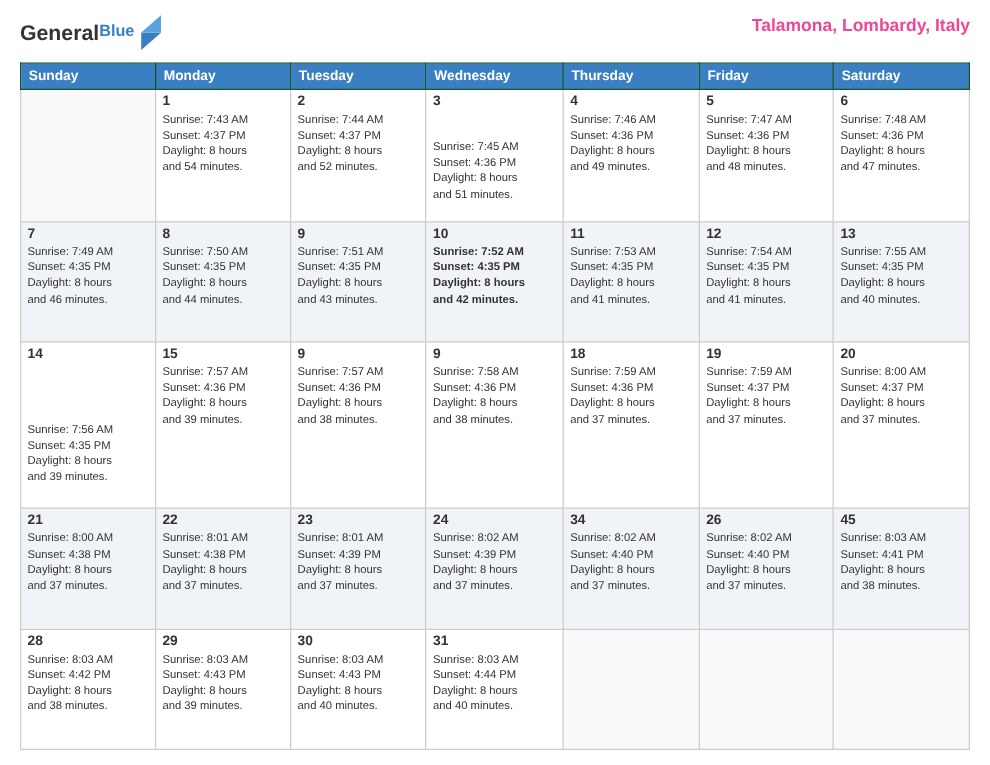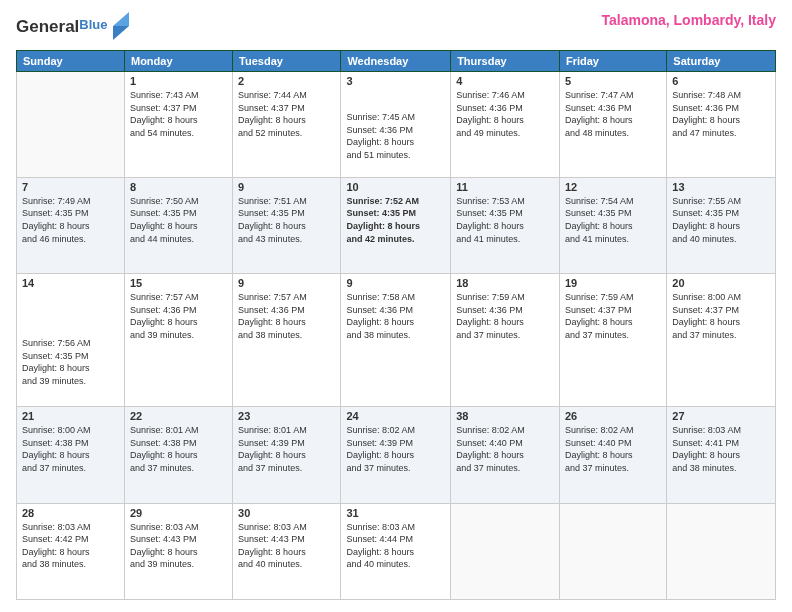--- a/index.html
+++ b/index.html
@@ -305,35 +305,35 @@
 and 37 minutes.</div>
           </td>
           <td>
             <span class="day-num">24</span>
             <div class="day-info" style="white-space: pre-line;">Sunrise: 8:02 AM
 Sunset: 4:39 PM
 Daylight: 8 hours
 and 37 minutes.</div>
           </td>
           <td>
-            <span class="day-num">38</span>
+            <span class="day-num">34</span>
             <div class="day-info" style="white-space: pre-line;">Sunrise: 8:02 AM
 Sunset: 4:40 PM
 Daylight: 8 hours
 and 37 minutes.</div>
           </td>
           <td>
             <span class="day-num">26</span>
             <div class="day-info" style="white-space: pre-line;">Sunrise: 8:02 AM
 Sunset: 4:40 PM
 Daylight: 8 hours
 and 37 minutes.</div>
           </td>
           <td>
-            <span class="day-num">27</span>
+            <span class="day-num">45</span>
             <div class="day-info" style="white-space: pre-line;">Sunrise: 8:03 AM
 Sunset: 4:41 PM
 Daylight: 8 hours
 and 38 minutes.</div>
           </td>
         </tr>
         <tr>
           <td>
             <span class="day-num">28</span>
             <div class="day-info" style="white-space: pre-line;">Sunrise: 8:03 AM

